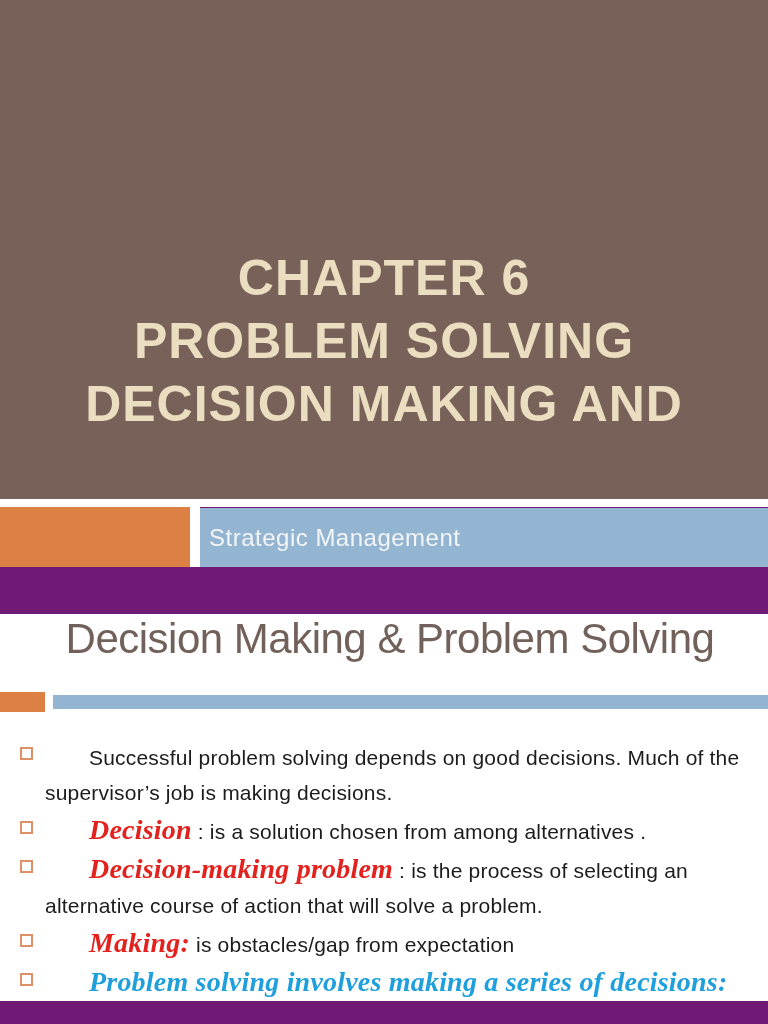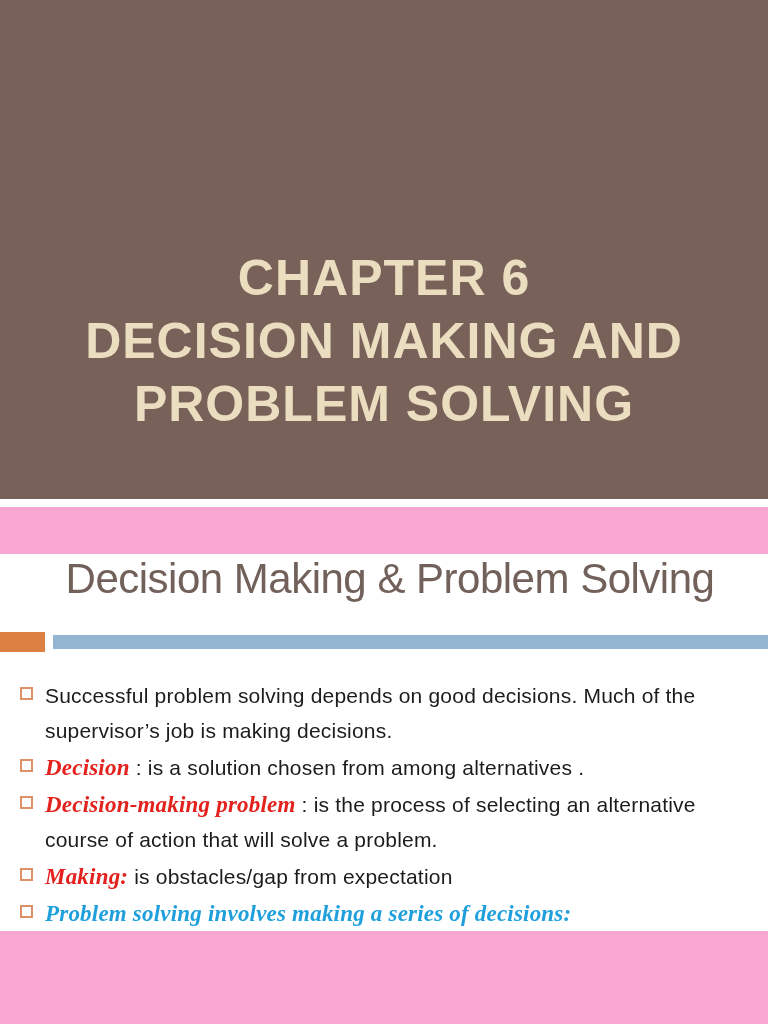--- a/index.html
+++ b/index.html
@@ -1,21 +1,21 @@
 <!DOCTYPE html>
 <html><head>
 <meta charset="utf-8">
 <style>
   html, body { margin: 0; padding: 0; background: #ffffff; }
   .page {
     position: relative;
     width: 768px;
     height: 1024px;
     overflow: hidden;
-    background: #f9a8d4;
+    background: #701a75;
     font-family: "Liberation Sans", sans-serif;
   }
 
   
   .slide1 {
     width: 768px;
     height: 499px;
     background: #786159;
   }
   .title-block {
@@ -111,40 +111,48 @@
     margin: 0;
     color: #1C1C1C;
     font-size: 21px;
     line-height: 35px;
     letter-spacing: 0.2px;
   }
   .bullet-lead {
     font-family: "Liberation Serif", serif;
     font-style: italic;
     font-weight: 700;
-    font-size: 23px;
+    font-size: 28px;
+    margin-left: 44px;
   }
   .lead-red { color: #E3211D; }
   .lead-blue { color: #1FA0DC; }
 </style>
 </head>
 <body>
 
 <div class="page">
 
   <section class="slide1" style="background-color: rgb(120, 97, 89);">
     <div class="title-block">
       <div class="title-line" style="color: rgb(235, 221, 192);">CHAPTER 6</div>
+      <div class="title-line" style="color: rgb(235, 221, 192);">PROBLEM SOLVING</div>
       <div class="title-line" style="color: rgb(235, 221, 192);">DECISION MAKING AND</div>
-      <div class="title-line" style="color: rgb(235, 221, 192);">PROBLEM SOLVING</div>
     </div>
   </section>
 
   <div class="gap-strip"></div>
 
+  <div class="subtitle-row">
+    <div class="subtitle-orange" style="background-color: rgb(220, 128, 68);"></div>
+    <div class="subtitle-gap"></div>
+    <div class="subtitle-blue" style="background-color: rgb(147, 181, 209);">
+      <span class="subtitle-label" style="color: rgb(243, 245, 247);">Strategic Management</span>
+    </div>
+  </div>
 
   <section class="slide2">
     <h1 class="slide2-heading" style="color: rgb(114, 97, 90); padding-left: 12px;">Decision Making &amp; Problem Solving</h1>
 
     <div class="divider-row">
       <div class="divider-orange" style="background-color: rgb(220, 128, 68);"></div>
       <div class="divider-gap"></div>
       <div class="divider-blue" style="background-color: rgb(147, 181, 209);"></div>
     </div>
 

